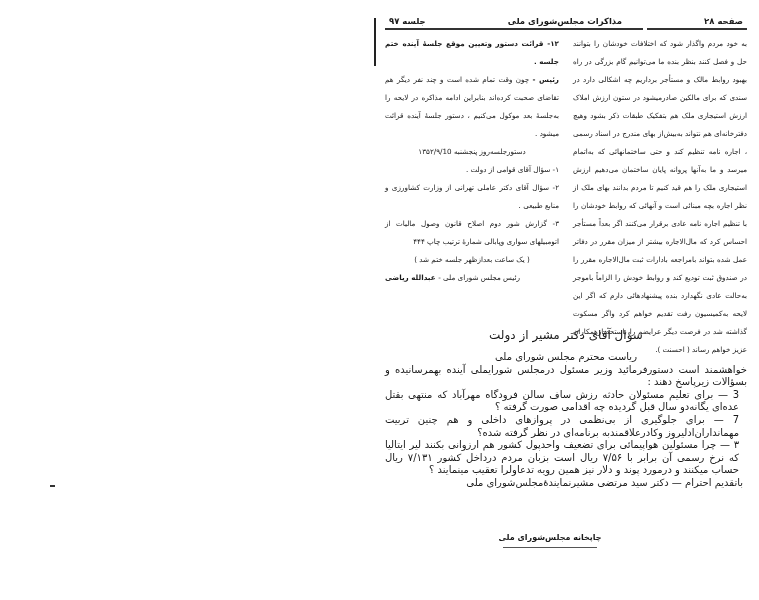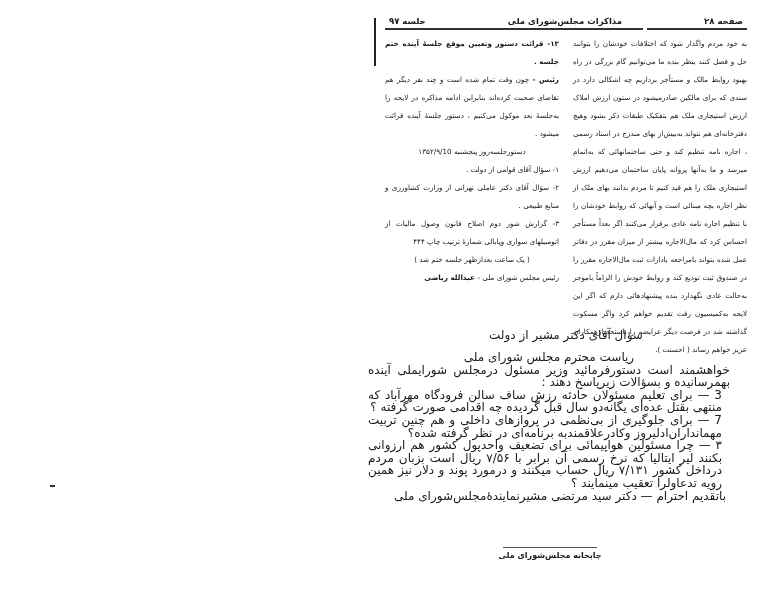--- a/index.html
+++ b/index.html
@@ -27,39 +27,39 @@
   .columns {
     display:flex; flex-direction:row; gap:14px; margin-top:4px;
   }
   .col {
     width:174px; font-size:7.2px; line-height:18px; text-align:justify; direction:rtl;
   }
   .col p { margin:0; }
   .center { text-align:center; }
   .bold { font-weight:bold; }
   .agenda-title { text-align:center; margin-top:14px; }
-  .signature { text-align:right; margin-top:6px; font-weight:bold; }
+  .signature { text-align:left; margin-top:6px; font-weight:bold; }
   .signature .name { font-weight:bold; }
   .question-title {
     position:absolute; left:385px; top:328px; width:362px; text-align:center;
     font-size:12px; font-weight:normal; direction:rtl; letter-spacing:0.3px;
   }
   .question-body {
-    position:absolute; left:368px; top:351px; width:362px; direction:rtl;
-    font-size:12px; line-height:12.6px; text-align:justify;
+    position:absolute; left:385px; top:351px; width:362px; direction:rtl;
+    font-size:10px; line-height:12.6px; text-align:justify;
   }
   .question-body p { margin:0; }
   .q-addressee { text-align:center; }
   .q-item { padding-right:8px; }
   .q-closing { margin-top:2px; padding-right:4px; }
   .printer-rule {
     position:absolute; left:503px; top:547px; width:94px; height:1px; background:#555;
   }
   .printer {
-    position:absolute; left:490px; top:551px; width:120px; text-align:center;
+    position:absolute; left:490px; top:533px; width:120px; text-align:center;
     font-size:8px; font-weight:bold; direction:rtl;
   }
 </style>
 </head>
 <body>
 
 <div style="position:absolute;left:0;top:0;width:370px;height:600px;"></div>
 <div class="binding-line"></div>
 <div class="stray-mark"></div>
 

